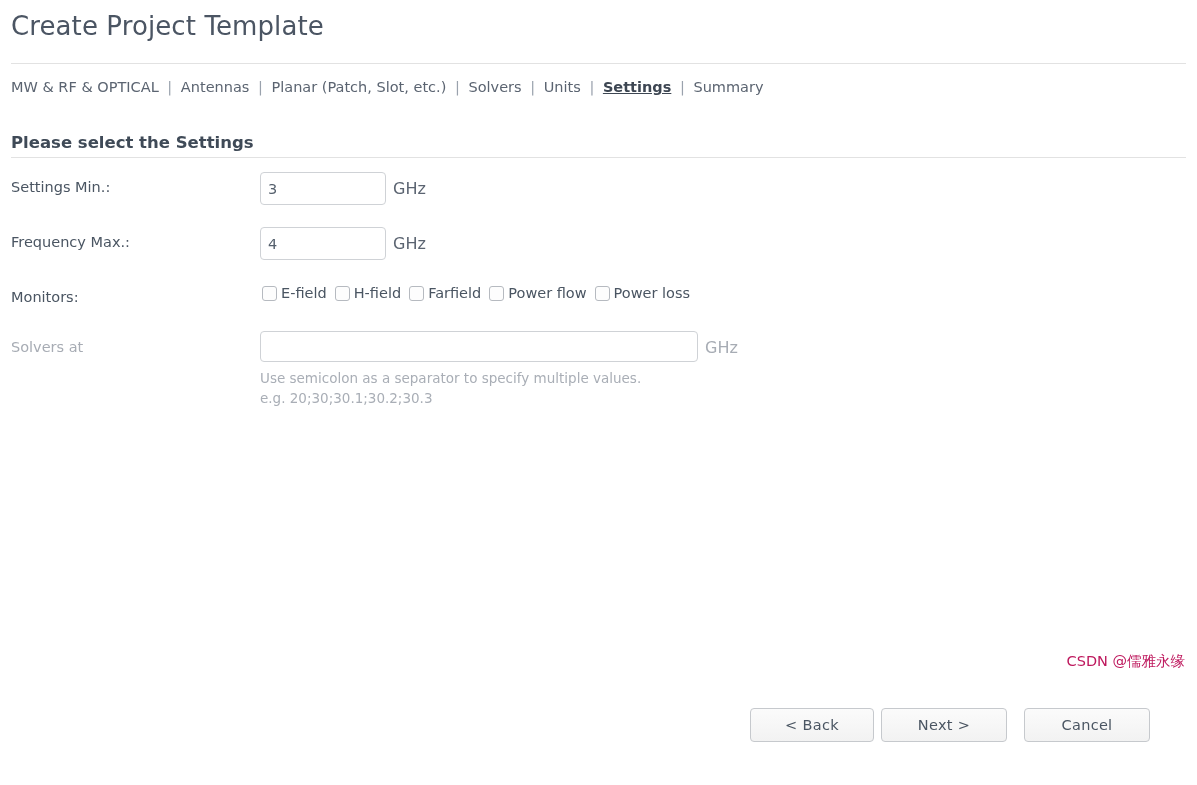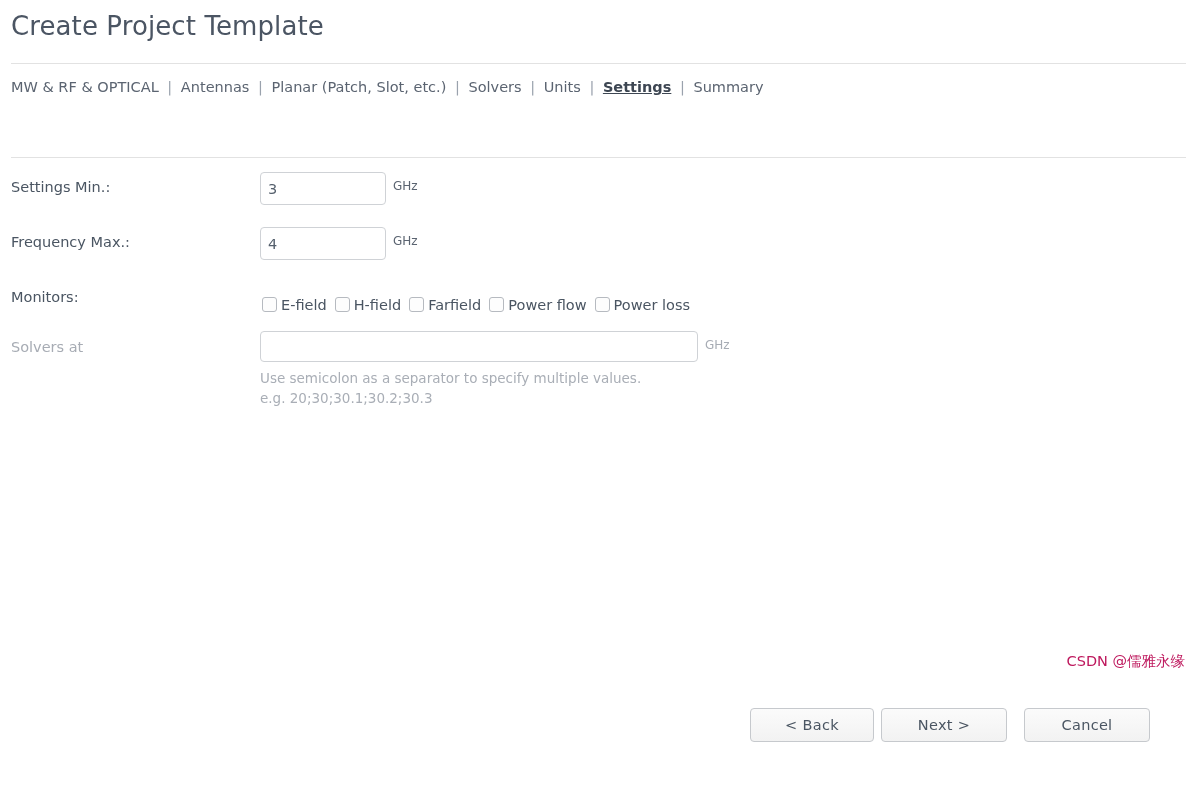--- a/index.html
+++ b/index.html
@@ -114,41 +114,41 @@
     font-family: "DejaVu Sans", "Liberation Sans", sans-serif;
     font-size: 14.5px;
     color: #55606d;
     padding: 0 7px;
     outline: none;
   }
   .txt-input::placeholder { color: #b9bec5; }
 
   .unit {
     position: absolute;
-    font-size: 12px;
+    font-size: 16px;
     color: #5b6471;
     white-space: nowrap;
   }
   .unit.disabled {
     color: #a7acb4;
   }
 
   
   .checks {
     position: absolute;
     left: 262px;
     top: 285px;
     display: flex;
     align-items: center;
     white-space: nowrap;
   }
   .check-item {
     display: inline-flex;
+    align-items: center;
     margin-right: 8px;
-    margin-top: 12px;
   }
   .check-item:last-child { margin-right: 0; }
   .cbox {
     width: 15px;
     height: 15px;
     box-sizing: border-box;
     border: 1px solid #b6bac0;
     border-radius: 3px;
     background: #fdfdfd;
     display: inline-block;
@@ -217,20 +217,21 @@
     <span class="crumb-sep">|</span>
     <span class="crumb">Solvers</span>
     <span class="crumb-sep">|</span>
     <span class="crumb">Units</span>
     <span class="crumb-sep">|</span>
     <span class="crumb active">Settings</span>
     <span class="crumb-sep">|</span>
     <span class="crumb">Summary</span>
   </div>
 
+  <div class="section-heading">Please select the Settings</div>
   <div class="rule-heading"></div>
 
   <div class="form-row">
     <div class="row-label" style="top:179px;">Settings Min.:</div>
     <input class="txt-input" type="text" style="left: 260px; top: 172px; width: 126px; height: 33px;" value="3">
     <div class="unit" style="left:393px; top:179px;">GHz</div>
   </div>
 
   <div class="form-row">
     <div class="row-label" style="top:234px;">Frequency Max.:</div>

